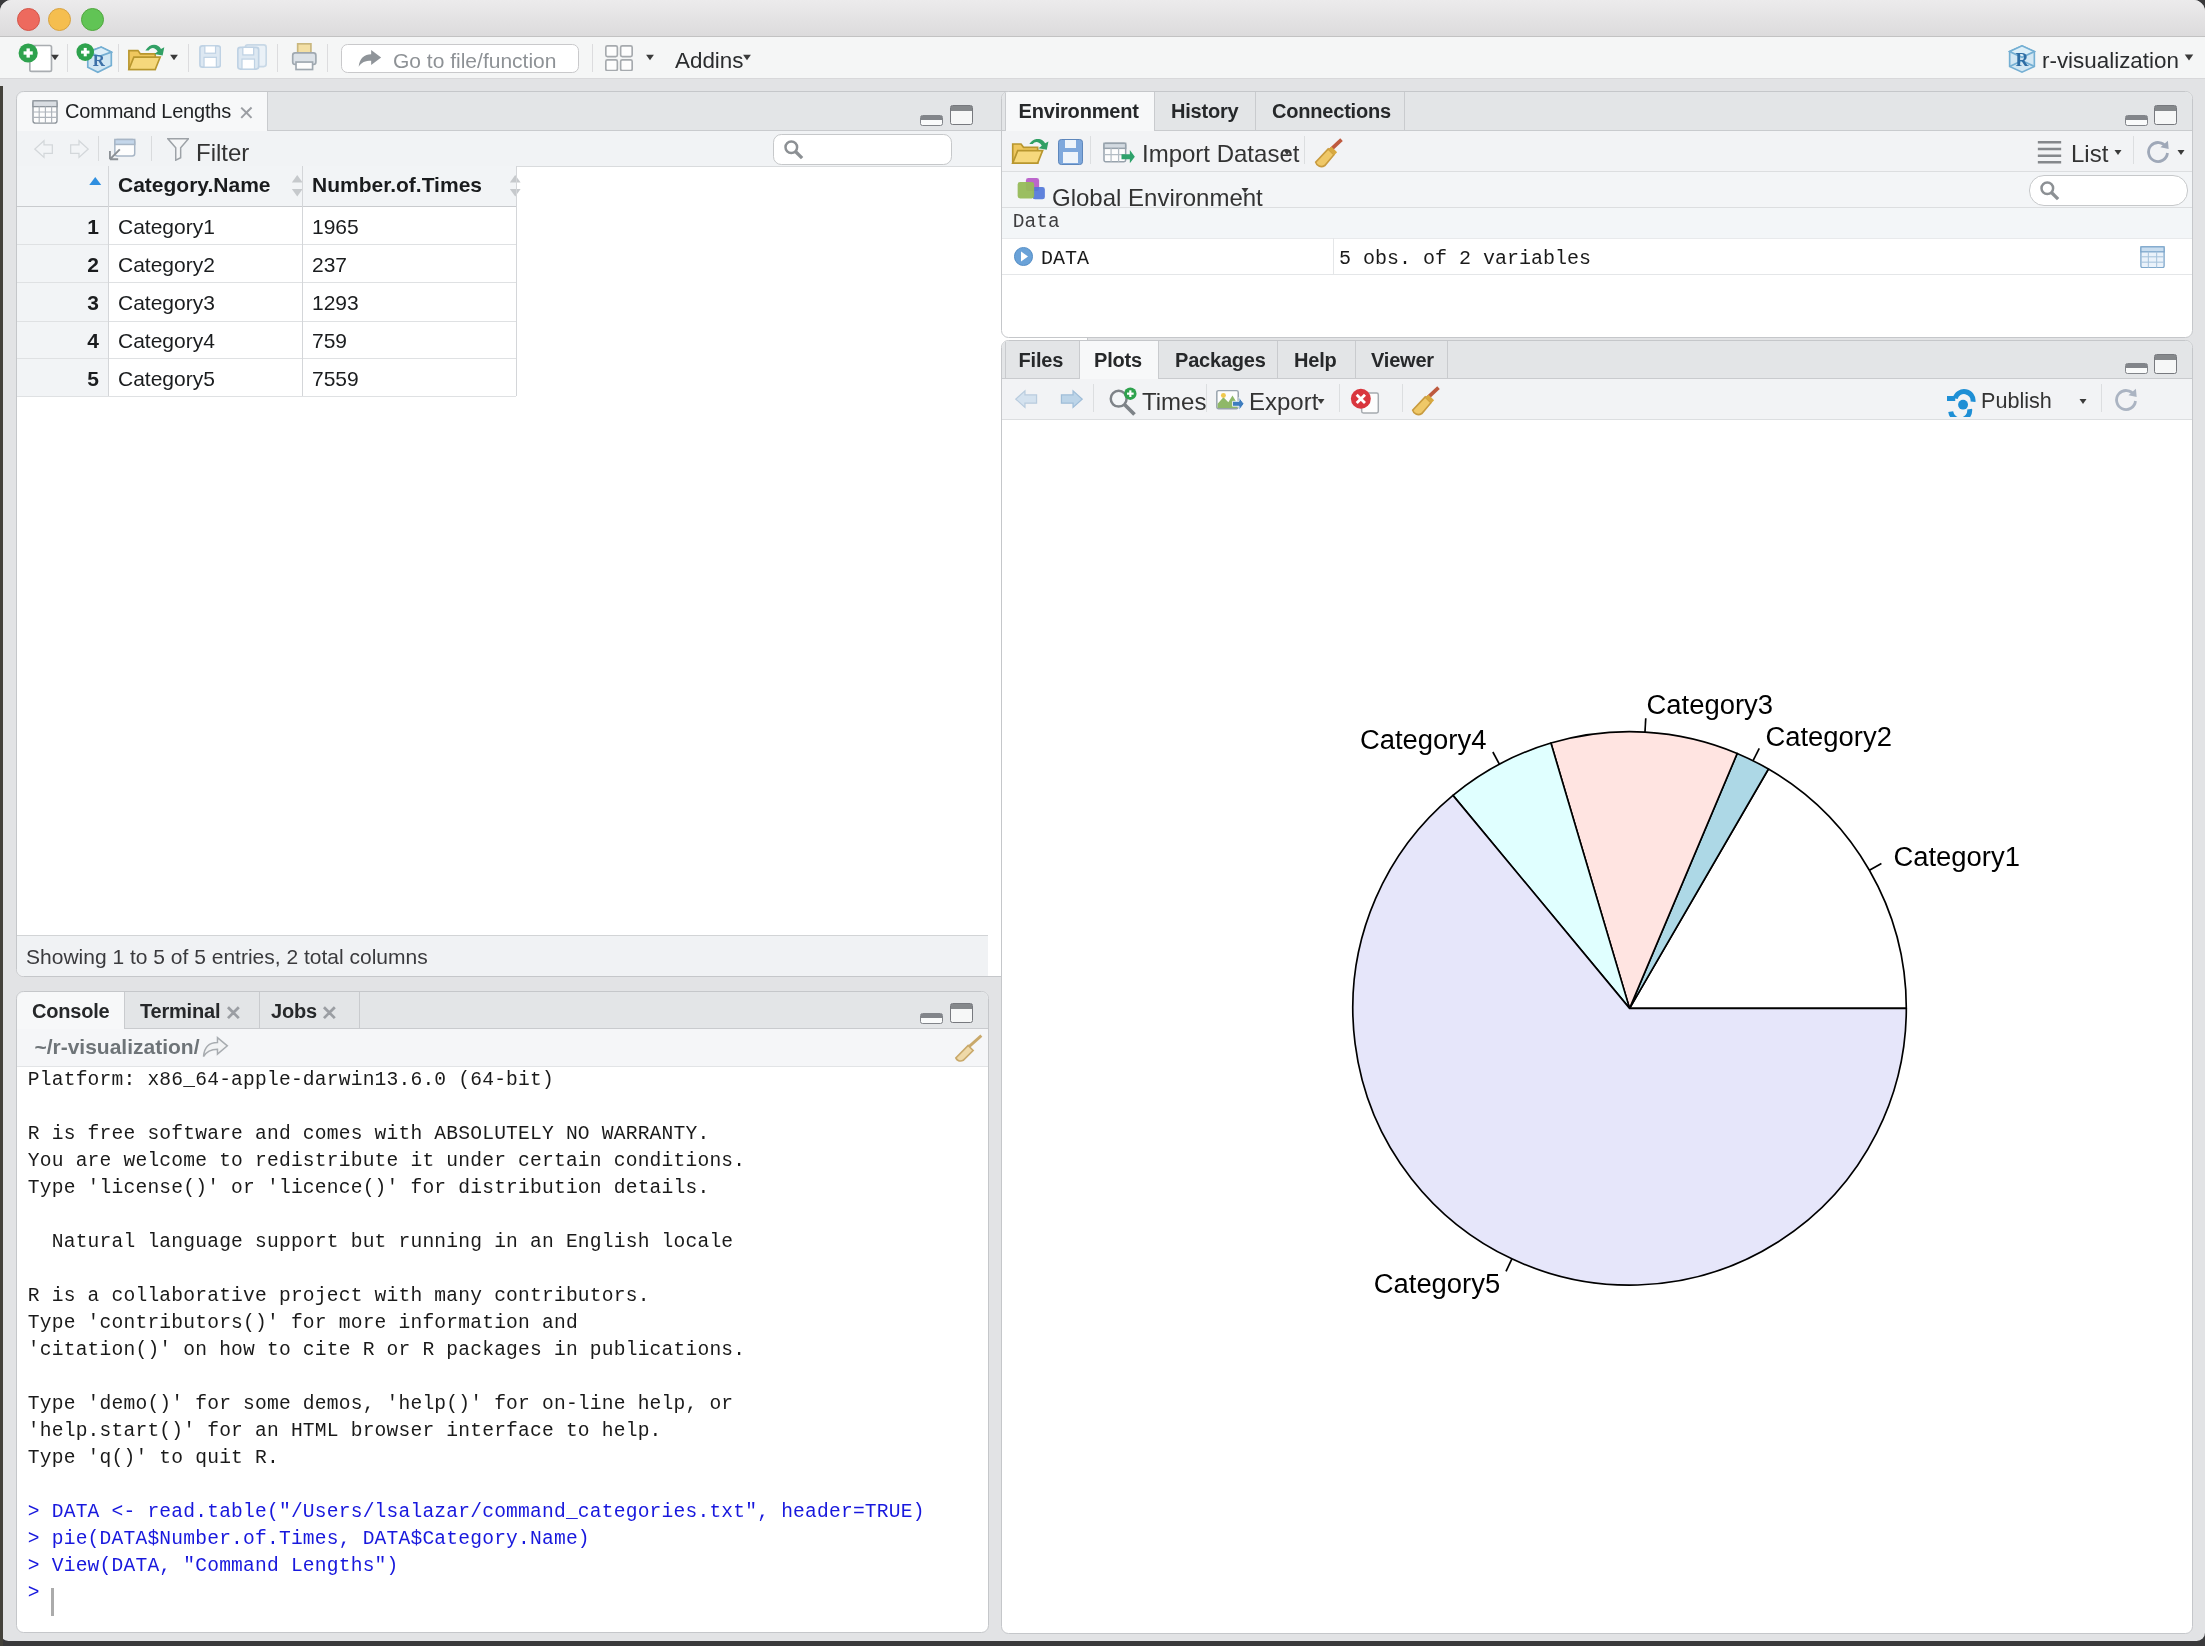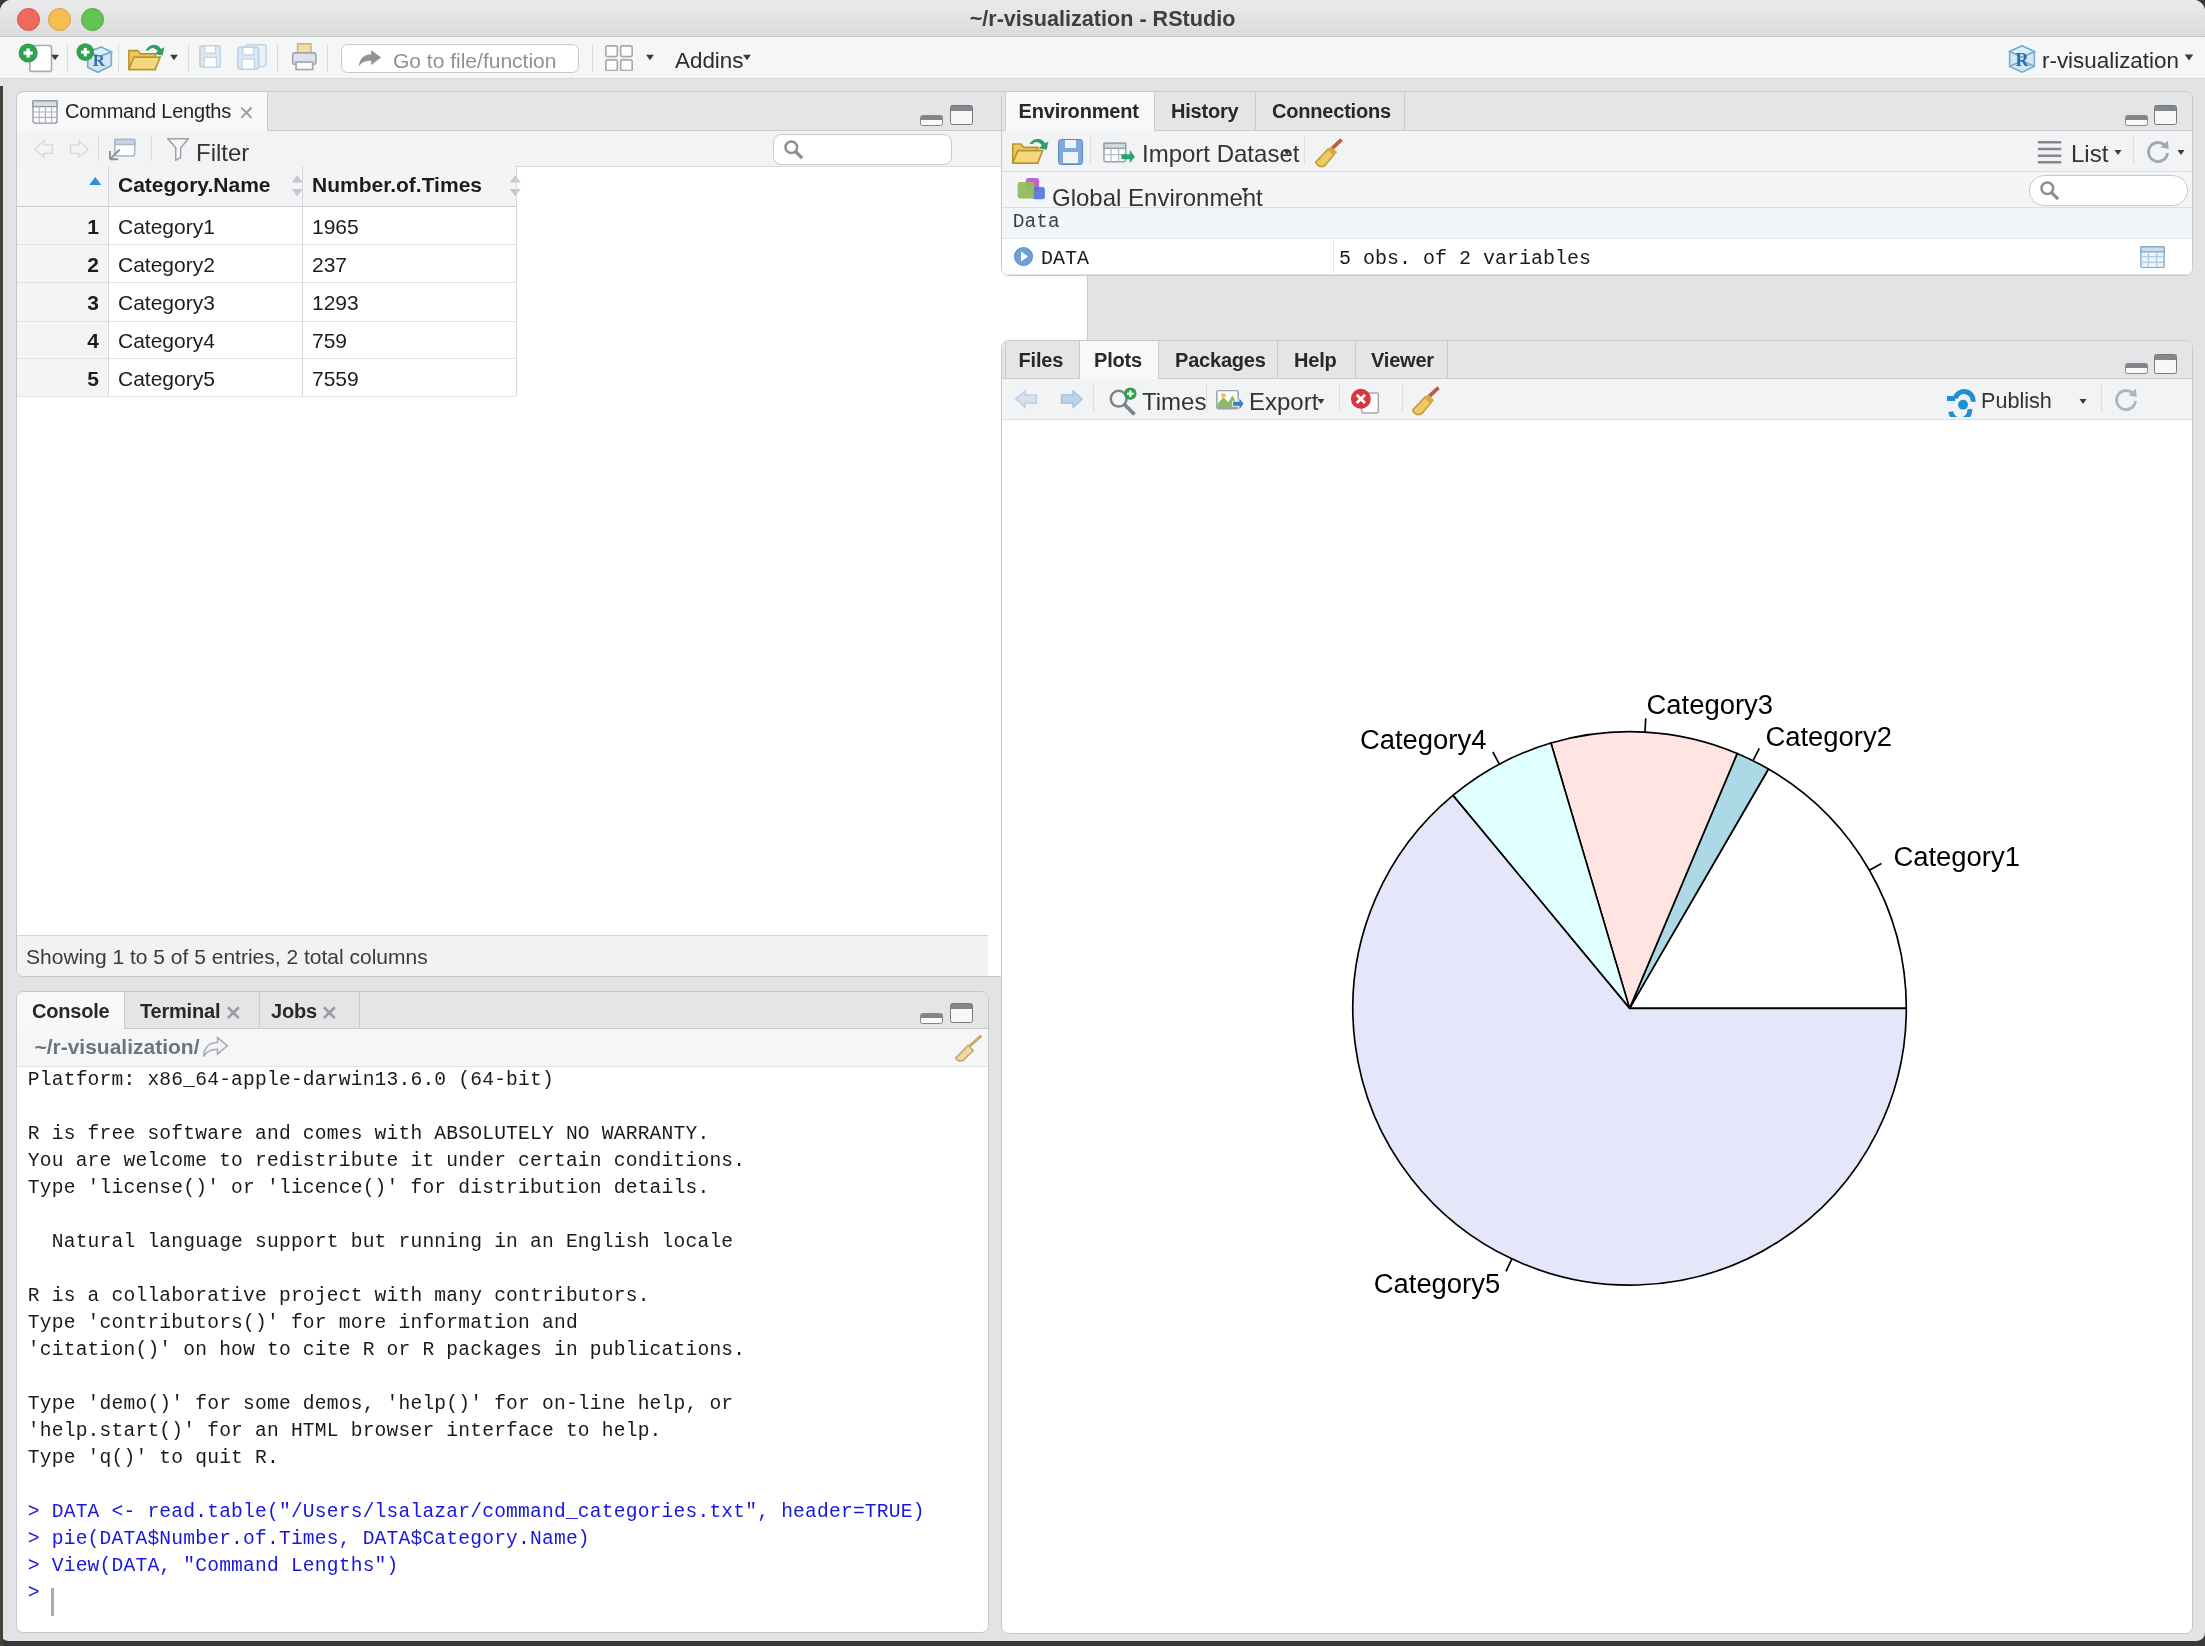--- a/index.html
+++ b/index.html
@@ -23,21 +23,20 @@
 .mono{font-family:"Liberation Mono",monospace;}
 .minbtn,.maxbtn{border-radius:2.5px;box-sizing:border-box;}
 .minbtn{width:23px;height:10.8px;border:1.7px solid #82858A;background:linear-gradient(#82858A 0 45%,#FAFBFB 45%);}
 .maxbtn{width:23px;height:20px;border:1.7px solid #77797E;background:linear-gradient(#85888B 0 27%,#F6F7F7 27%);}
 .srch{background:#fff;border:0.8px solid #C6C8CA;border-radius:8.3px;box-sizing:border-box;}
 </style>
 </head>
 <body>
 <div id="win">
   <div id="titlebar" class="abs">
-    <div id="title" class="abs">~/r-visualization - RStudio</div>
     <div class="tl abs" style="left:16.6px;background:#ED6A5E;border:0.8px solid #D35549;"></div>
     <div class="tl abs" style="left:48px;background:#F5BE4F;border:0.8px solid #D6A243;"></div>
     <div class="tl abs" style="left:81px;background:#61C455;border:0.8px solid #51A73F;"></div>
   </div>
   <div id="toolbar" class="abs">
 
     <svg class="abs" style="left:18.3px;top:5.8px;" width="47" height="30" viewBox="0 0 56 36">
       <rect x="14" y="3" width="26" height="31" rx="2" fill="#FFFFFF" stroke="#A9ADB1" stroke-width="2"></rect>
       <circle cx="12" cy="12" r="11.5" fill="#2EA24D"></circle>
       <rect x="6.5" y="10" width="11" height="4" fill="#fff"></rect>
@@ -237,21 +236,21 @@
 Type 'q()' to quit R.
 &nbsp;
 <span style="color:#1818DD;">&gt; DATA &lt;- read.table("/Users/lsalazar/command_categories.txt", header=TRUE)
 &gt; pie(DATA$Number.of.Times, DATA$Category.Name)
 &gt; View(DATA, "Command Lengths")
 &gt; </span></div></div>
     <div class="abs" style="left:34px;top:596px;width:3.3px;height:28px;background:#ABABAB;"></div>
     <div class="minbtn abs" style="left:903px;top:21px;"></div>
     <div class="maxbtn abs" style="left:933px;top:10.8px;"></div>
   </div>
-  <div id="paneTR" class="pane abs" style="left:1001px;top:91px;width:1192px;height:185px;">
+  <div id="paneTR" class="pane abs" style="left:1001px;top:91px;width:1192px;height:247px;">
     <div class="strip abs" style="height:38px;"></div>
     <div class="tab abs" style="left:2.5px;top:0;width:148px;height:39px;border-left:0.8px solid #C9CBCE;"></div>
     <div class="abs tabtxt" style="left:16.6px;top:7.5px;">Environment</div>
     <div class="abs tabtxt" style="left:169px;top:7.5px;">History</div>
     <div class="tabsep abs" style="left:253px;top:0;height:38px;"></div>
     <div class="abs tabtxt" style="left:270px;top:7.5px;">Connections</div>
     <div class="tabsep abs" style="left:402px;top:0;height:38px;"></div>
     <div class="minbtn abs" style="left:1123px;top:23px;"></div>
     <div class="maxbtn abs" style="left:1152px;top:13.3px;"></div>
 

